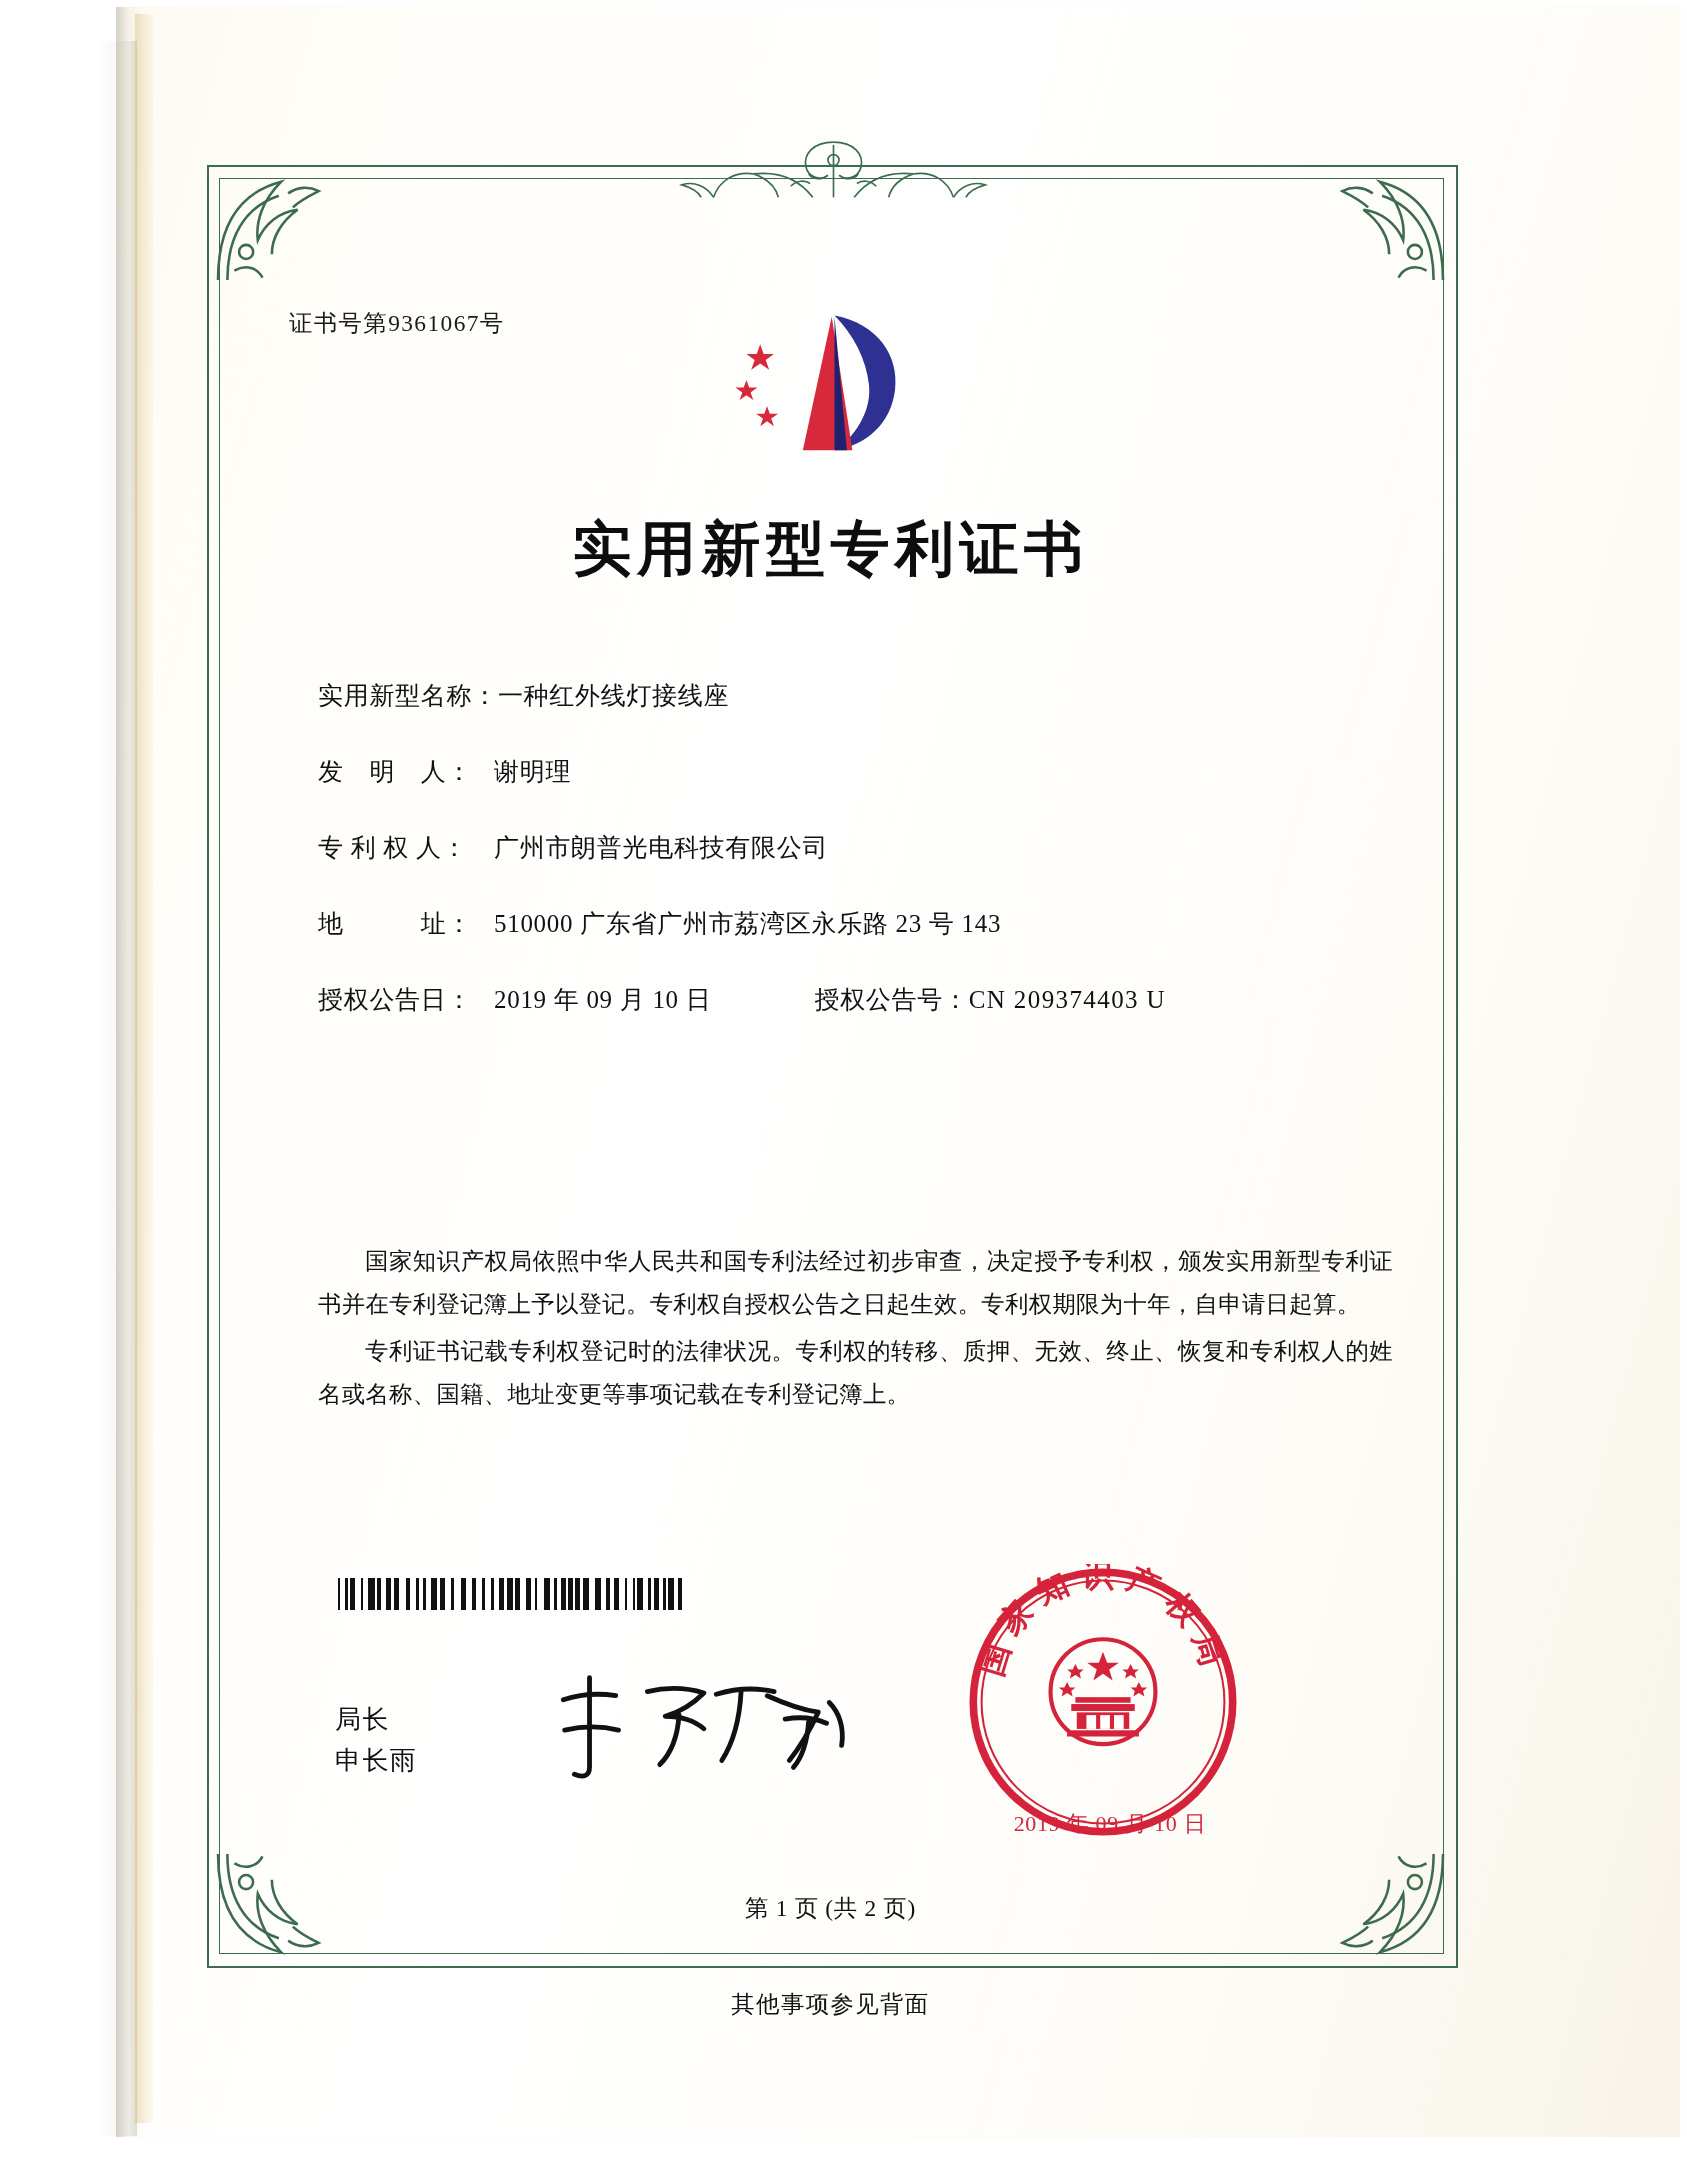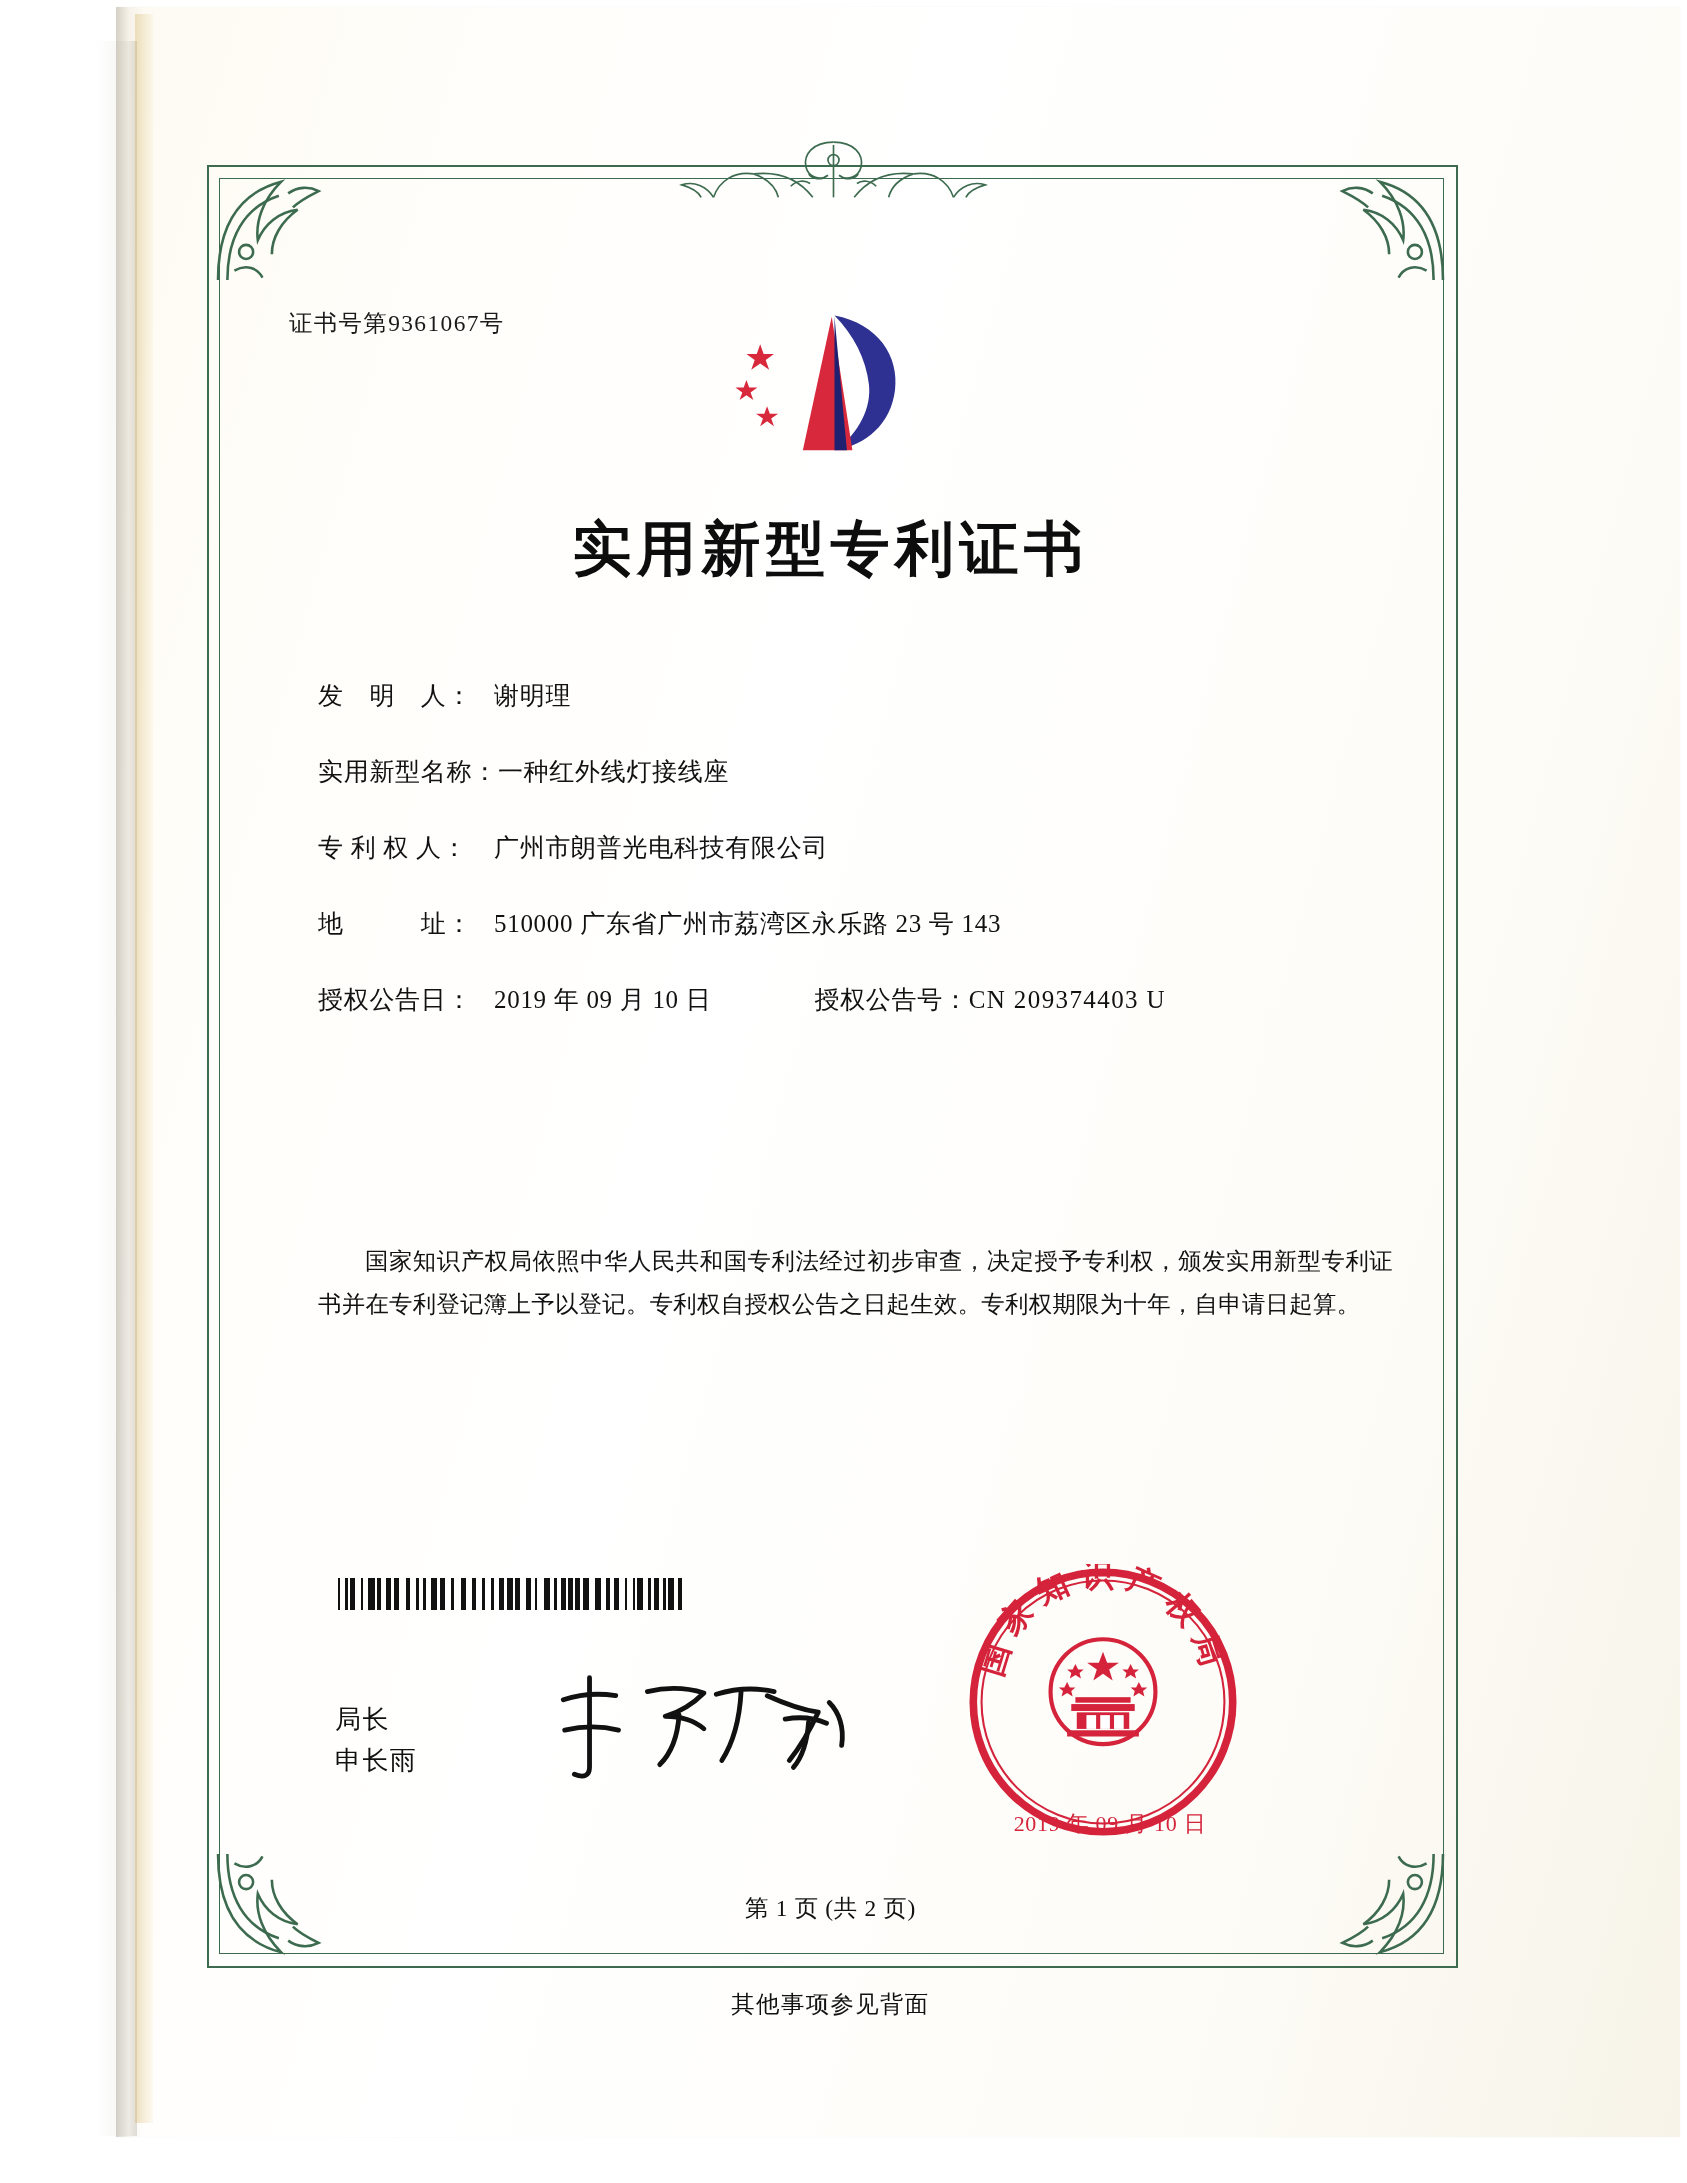--- a/index.html
+++ b/index.html
@@ -986,46 +986,47 @@
         <i style="background: transparent;"></i>
         <i style="background: transparent;"></i>
         <i></i>
       </div>
   </div>
 
   <div id="doc-title">实用新型专利证书</div>
 
   <div id="fields">
     <div class="field-row">
+      <span class="field-label">实用新型名称：</span>
+      <span class="field-value">一种红外线灯接线座</span>
+    </div>
+    <div class="field-row">
       <span class="field-label">发　明　人：</span>
       <span class="field-value">谢明理</span>
-    </div>
-    <div class="field-row">
-      <span class="field-label">实用新型名称：</span>
-      <span class="field-value">一种红外线灯接线座</span>
     </div>
     <div class="field-row">
       <span class="field-label">专 利 权 人：</span>
       <span class="field-value">广州市朗普光电科技有限公司</span>
     </div>
     <div class="field-row">
       <span class="field-label">地　　　址：</span>
       <span class="field-value">510000 广东省广州市荔湾区永乐路 23 号 143</span>
     </div>
     <div class="field-row pair">
       <span class="field-label">授权公告日：</span>
       <span class="field-value">2019 年 09 月 10 日</span>
       <span class="pair-gap"></span>
       <span class="field-value">授权公告号：</span>
       <span class="field-value mono">CN 209374403 U</span>
     </div>
   </div>
 
   <div id="paragraphs">
     <p>国家知识产权局依照中华人民共和国专利法经过初步审查，决定授予专利权，颁发实用新型专利证书并在专利登记簿上予以登记。专利权自授权公告之日起生效。专利权期限为十年，自申请日起算。</p>
+    <p>专利证书记载专利权登记时的法律状况。专利权的转移、质押、无效、终止、恢复和专利权人的姓名或名称、国籍、地址变更等事项记载在专利登记簿上。</p>
   </div>
 
   <div id="barcode">
       <i style="width: 2.1px;"></i>
       <i style="width: 4.8px; background: transparent;"></i>
       <i style="width: 2.8px;"></i>
       <i style="width: 2.8px; background: transparent;"></i>
       <i style="width: 4.8px;"></i>
       <i style="width: 5.5px; background: transparent;"></i>
       <i style="width: 2.1px;"></i>

